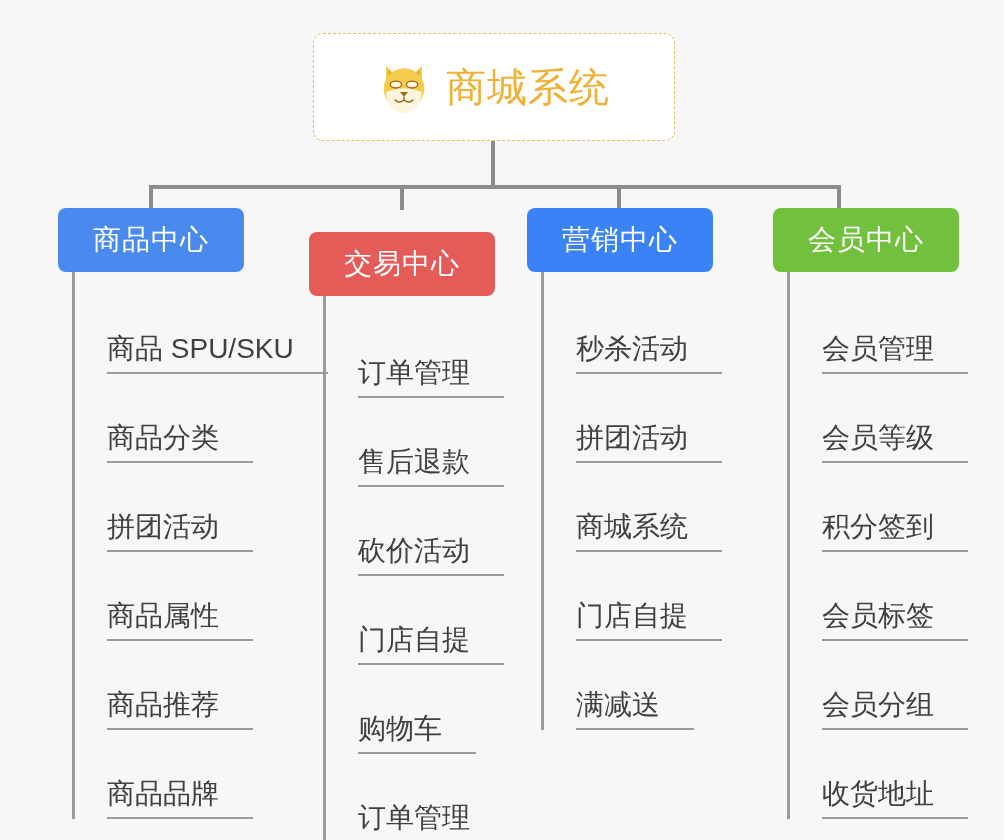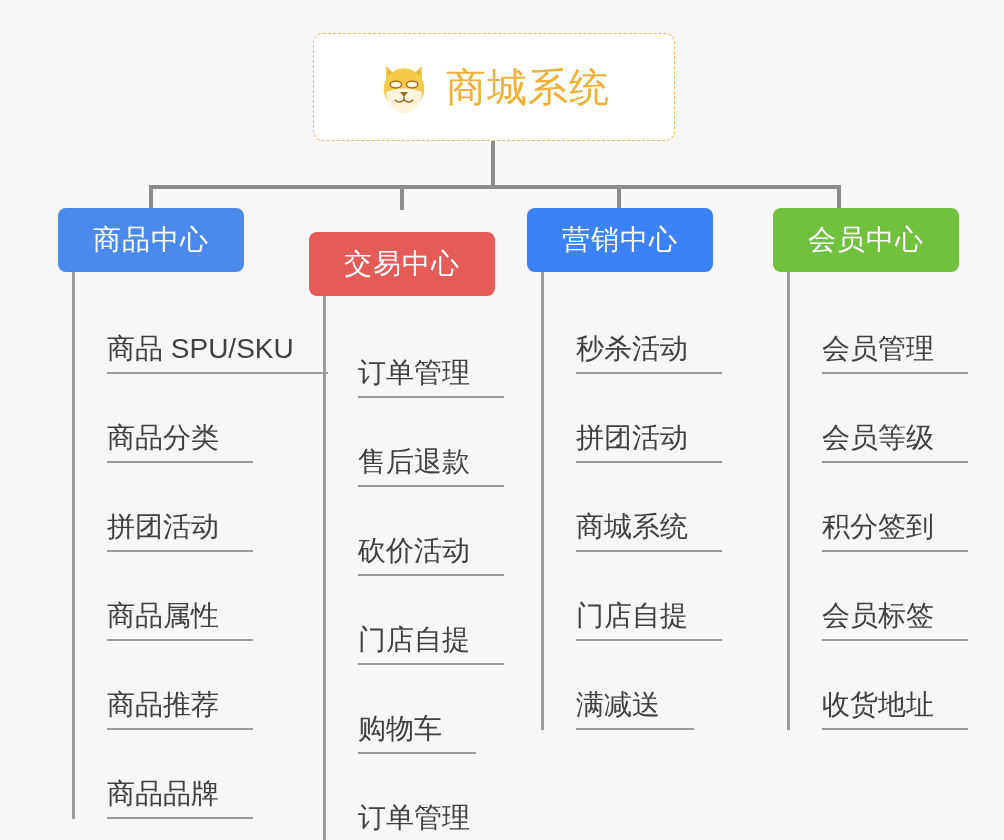--- a/index.html
+++ b/index.html
@@ -255,18 +255,21 @@
       <div class="leaf-item">
           <span class="leaf-label">会员等级</span>
         </div>
       <div class="leaf-item">
           <span class="leaf-label">积分签到</span>
         </div>
       <div class="leaf-item">
           <span class="leaf-label">会员标签</span>
         </div>
       <div class="leaf-item">
+          <span class="leaf-label">会员分组</span>
+        </div>
+      <div class="leaf-item">
           <span class="leaf-label">收货地址</span>
         </div>
     </div>
   </div>
 
 </div>
 
 </body></html>

